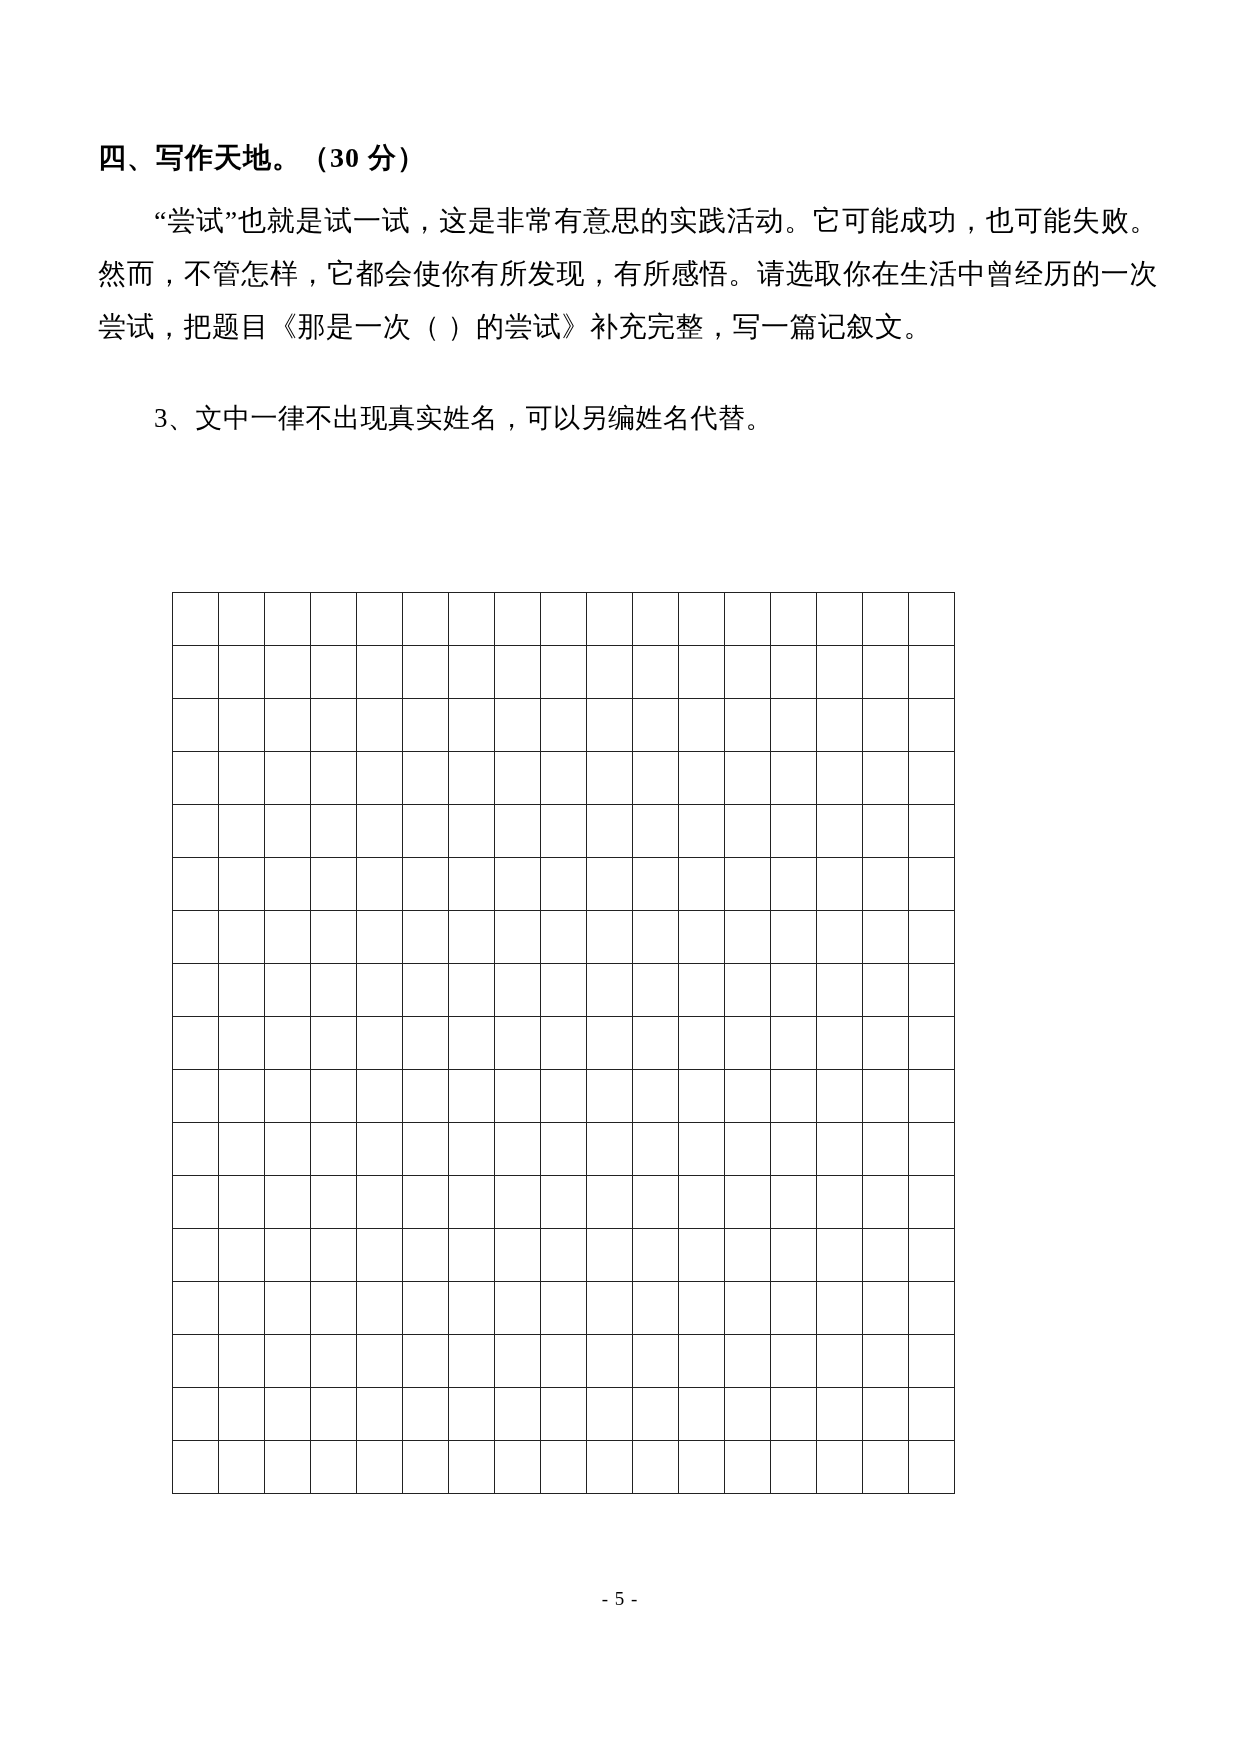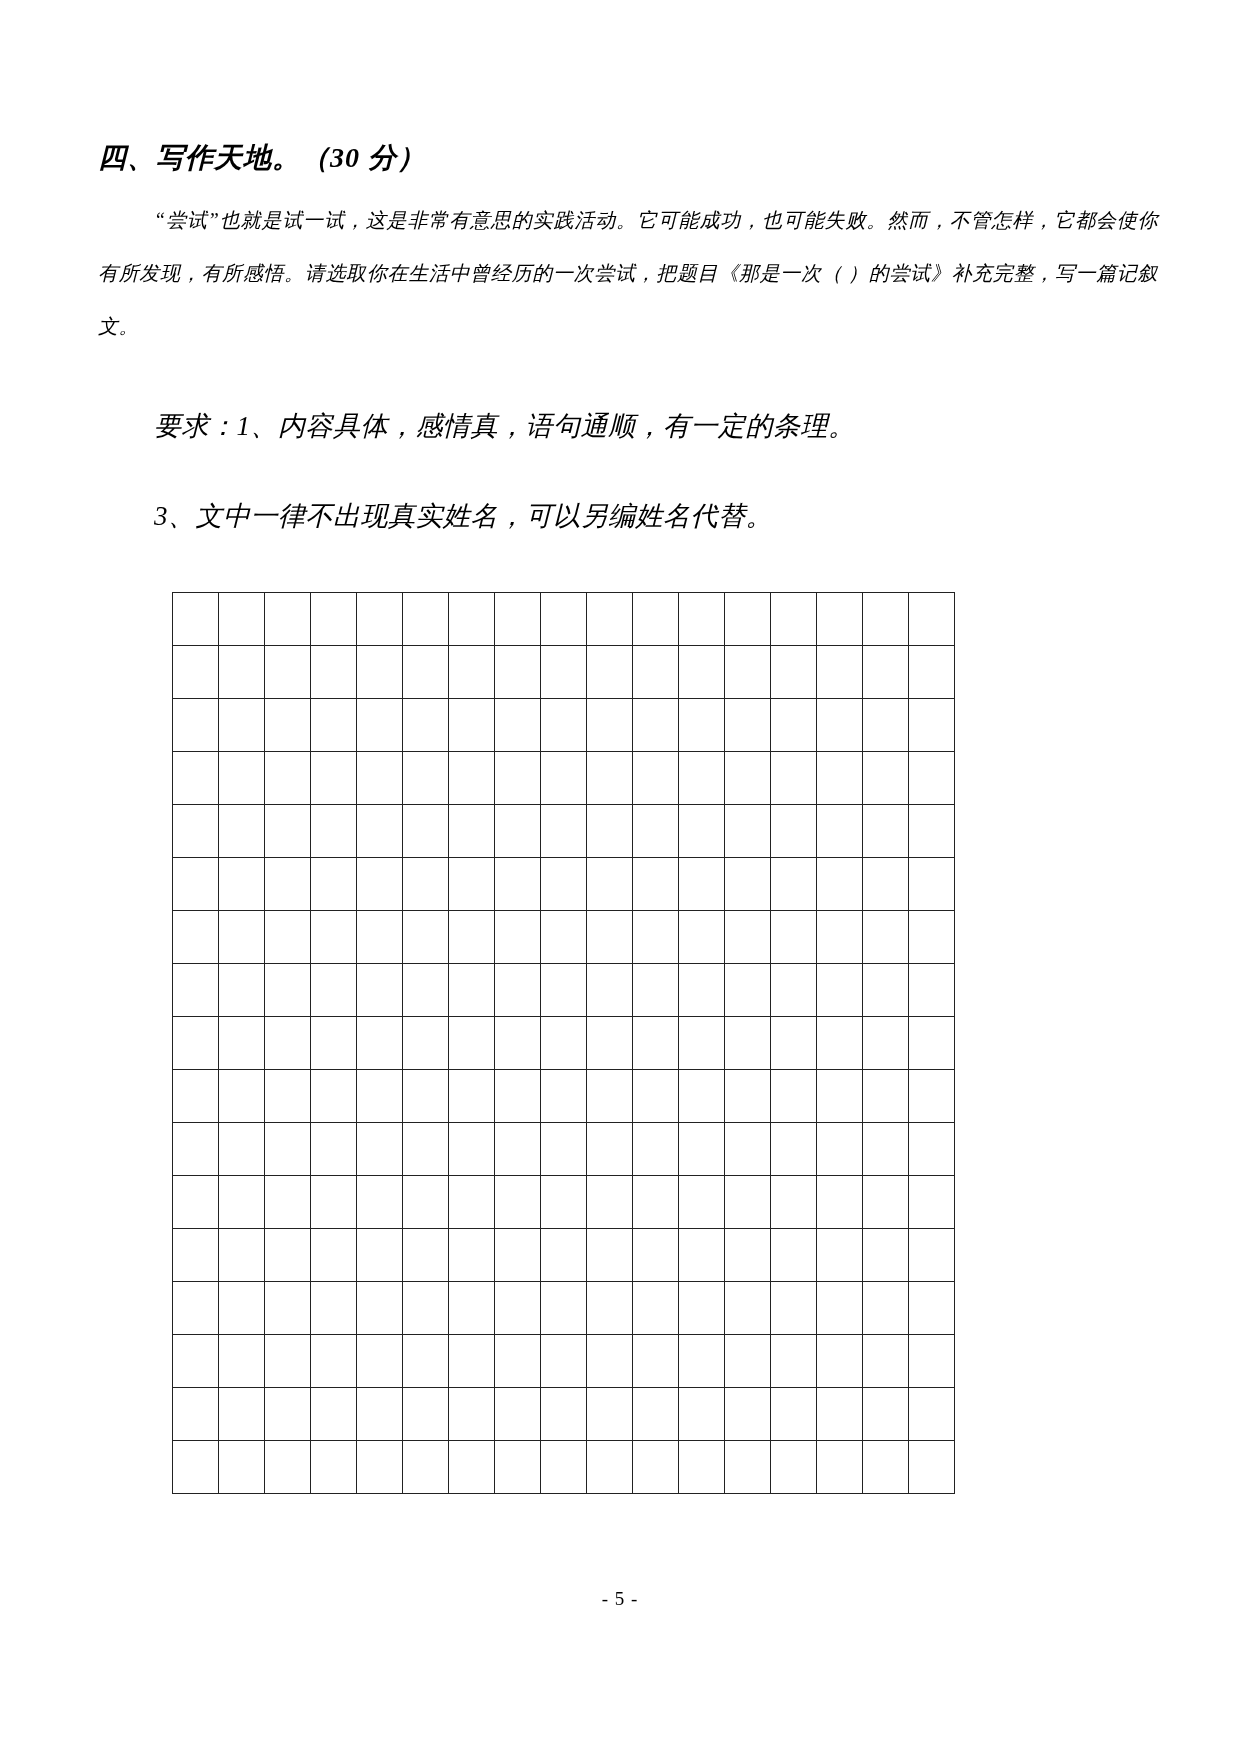--- a/index.html
+++ b/index.html
@@ -21,33 +21,32 @@
     height: 1754px;
     box-sizing: border-box;
     padding: 0;
     background: #fff;
   }
   .content {
     position: absolute;
     left: 98px;
     top: 140px;
     width: 1060px;
-    font-style: italic;
   }
   .section-heading {
     font-family: "Liberation Serif", "DejaVu Serif", serif;
     font-weight: bold;
     font-size: 28px;
     letter-spacing: 1px;
     line-height: 1.3;
     margin: 0 0 18px 0;
     white-space: nowrap;
   }
   .prompt-block {
-    font-size: 20px;
+    font-size: 28px;
     line-height: 53px;
     text-align: justify;
     text-justify: inter-ideograph;
     text-indent: 56px;
     margin: 0;
     letter-spacing: 0.5px;
   }
   .req-line {
     font-size: 27px;
     line-height: 50px;
@@ -89,21 +88,20 @@
 <body>
 
 <div class="page">
 
   <div class="content">
 
     <div class="section-heading">四、写作天地。（30 分）</div>
 
     <p class="prompt-block">“尝试”也就是试一试，这是非常有意思的实践活动。它可能成功，也可能失败。然而，不管怎样，它都会使你有所发现，有所感悟。请选取你在生活中曾经历的一次尝试，把题目《那是一次（    ）的尝试》补充完整，写一篇记叙文。</p>
 
-    <p class="req-line req-1">要求：1、内容具体，感情真，语句通顺，有一定的条理。</p>
 
     <p class="req-line req-2">3、文中一律不出现真实姓名，可以另编姓名代替。</p>
 
   </div>
 
   <div class="grid-wrap">
     <table class="comp-grid">
       <tbody>
           <tr>
             <td></td>

